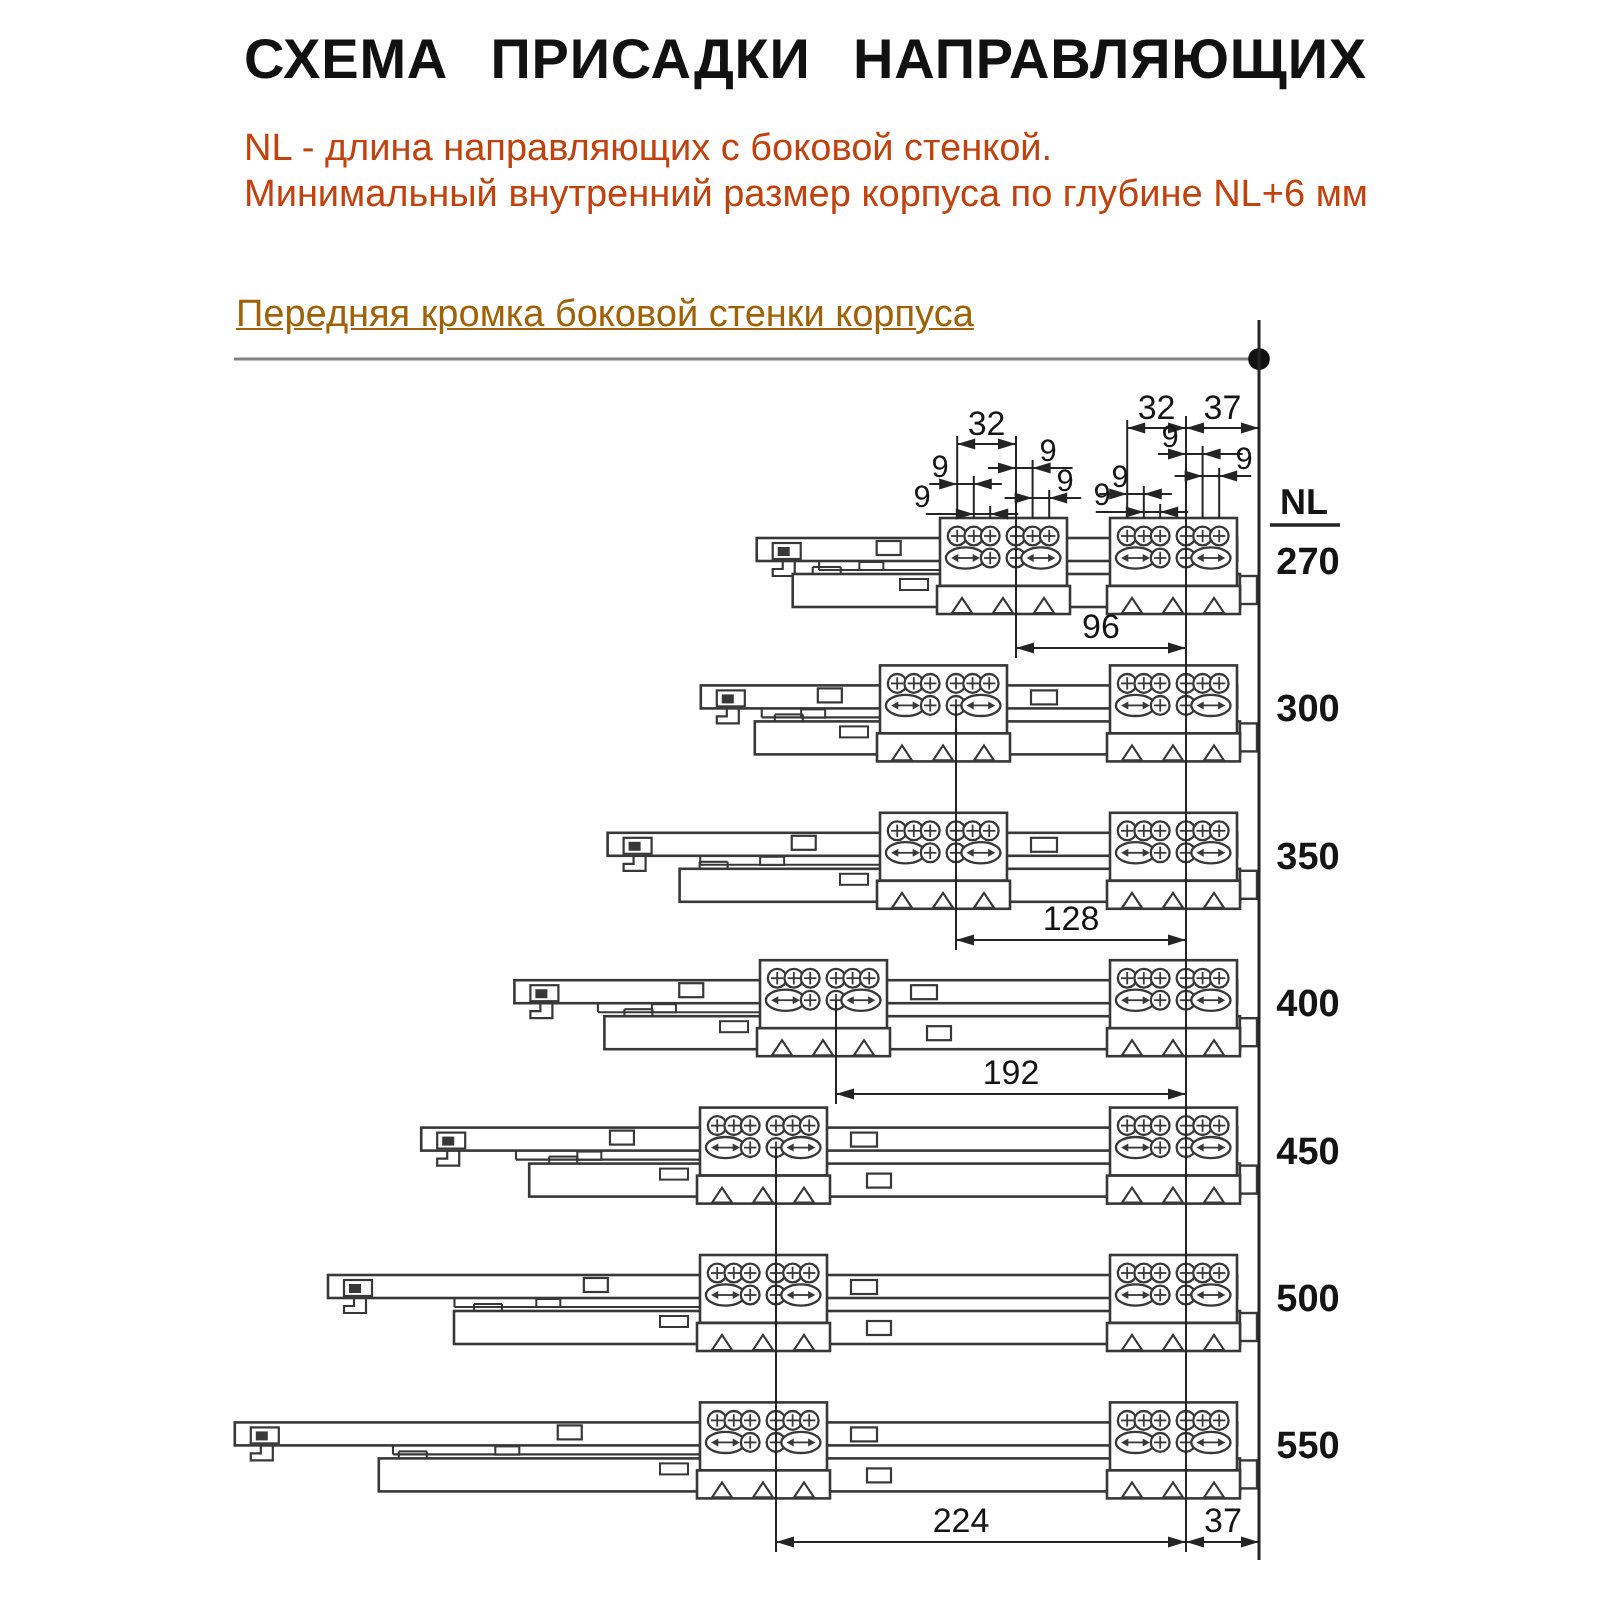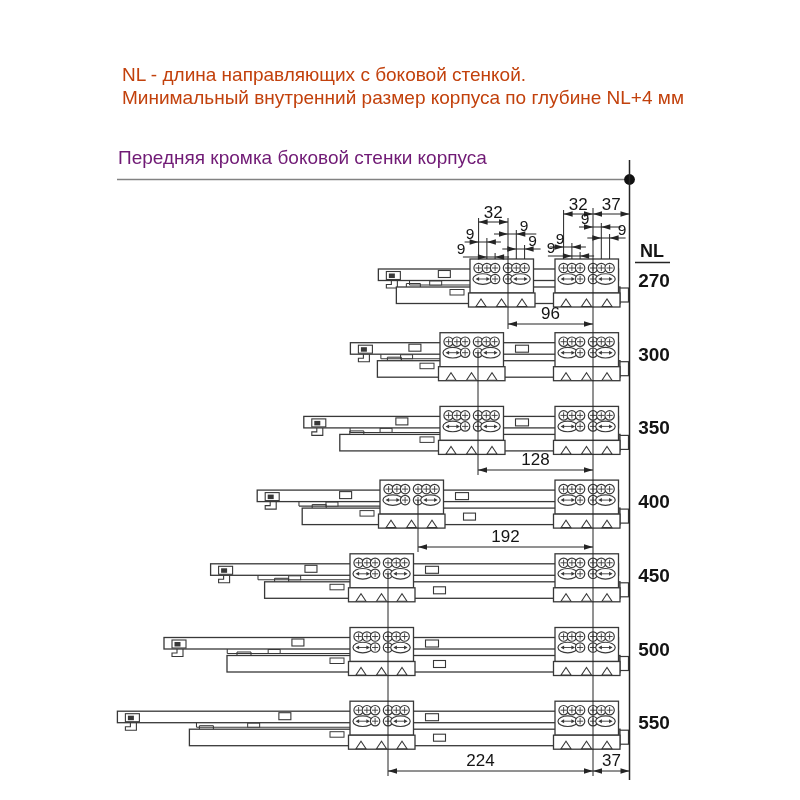--- a/index.html
+++ b/index.html
@@ -1,30 +1,31 @@
 <!DOCTYPE html>
 <html><head>
 <meta charset="utf-8">
 <style>
   html,body{margin:0;padding:0;background:#fff;}
   .stage{position:relative;width:800px;height:800px;background:#fff;overflow:hidden;
          font-family:"Liberation Sans", sans-serif;color:#141414;}
   .title{position:absolute;left:122px;top:14px;font-size:28px;font-weight:bold;
          letter-spacing:0.4px;word-spacing:13px;white-space:nowrap;color:#111;}
   .desc{position:absolute;left:122px;top:64px;font-size:19px;line-height:22.5px;color:#c2410c;}
-  .edge-label{position:absolute;left:118px;top:147px;font-size:19px;white-space:nowrap;color:#701a75;}
+  .edge-label{position:absolute;left:118px;top:147px;font-size:19px;white-space:nowrap;color:#a16207;text-decoration:underline;}
   svg{position:absolute;left:0;top:0;}
 </style>
 </head>
 <body>
 
 <div class="stage">
+  <div class="title">СХЕМА ПРИСАДКИ НАПРАВЛЯЮЩИХ</div>
   <div class="desc">
     <div>NL - длина направляющих с боковой стенкой.</div>
-    <div>Минимальный внутренний размер корпуса по глубине NL+4 мм</div>
+    <div>Минимальный внутренний размер корпуса по глубине NL+6 мм</div>
   </div>
   <div class="edge-label">Передняя кромка боковой стенки корпуса</div>
   <svg id="diagram-svg" width="800" height="800" viewBox="0 0 800 800">
       <rect x="378.36" y="269" width="240.14" height="11.5" fill="#fff" stroke="#383838" stroke-width="1.3"></rect>
       <line x1="409.5176" y1="280.5" x2="409.5176" y2="285" stroke="#383838" stroke-width="1.05"></line>
       <line x1="409.5176" y1="285" x2="470" y2="285" stroke="#383838" stroke-width="1.05"></line>
       <rect x="429.6784" y="281" width="12" height="4" fill="#fff" stroke="#383838" stroke-width="1"></rect>
       <path d="M 397.36 280.5 V 288 H 386.36 V 284.5 H 391.36 V 280.5" fill="none" stroke="#383838" stroke-width="1.1"></path>
       <rect x="386.36" y="271.5" width="14" height="8" fill="#fff" stroke="#383838" stroke-width="1.1"></rect>
       <rect x="388.86" y="273.5" width="6" height="4.5" fill="#383838" stroke="none" stroke-width="1.3"></rect>

